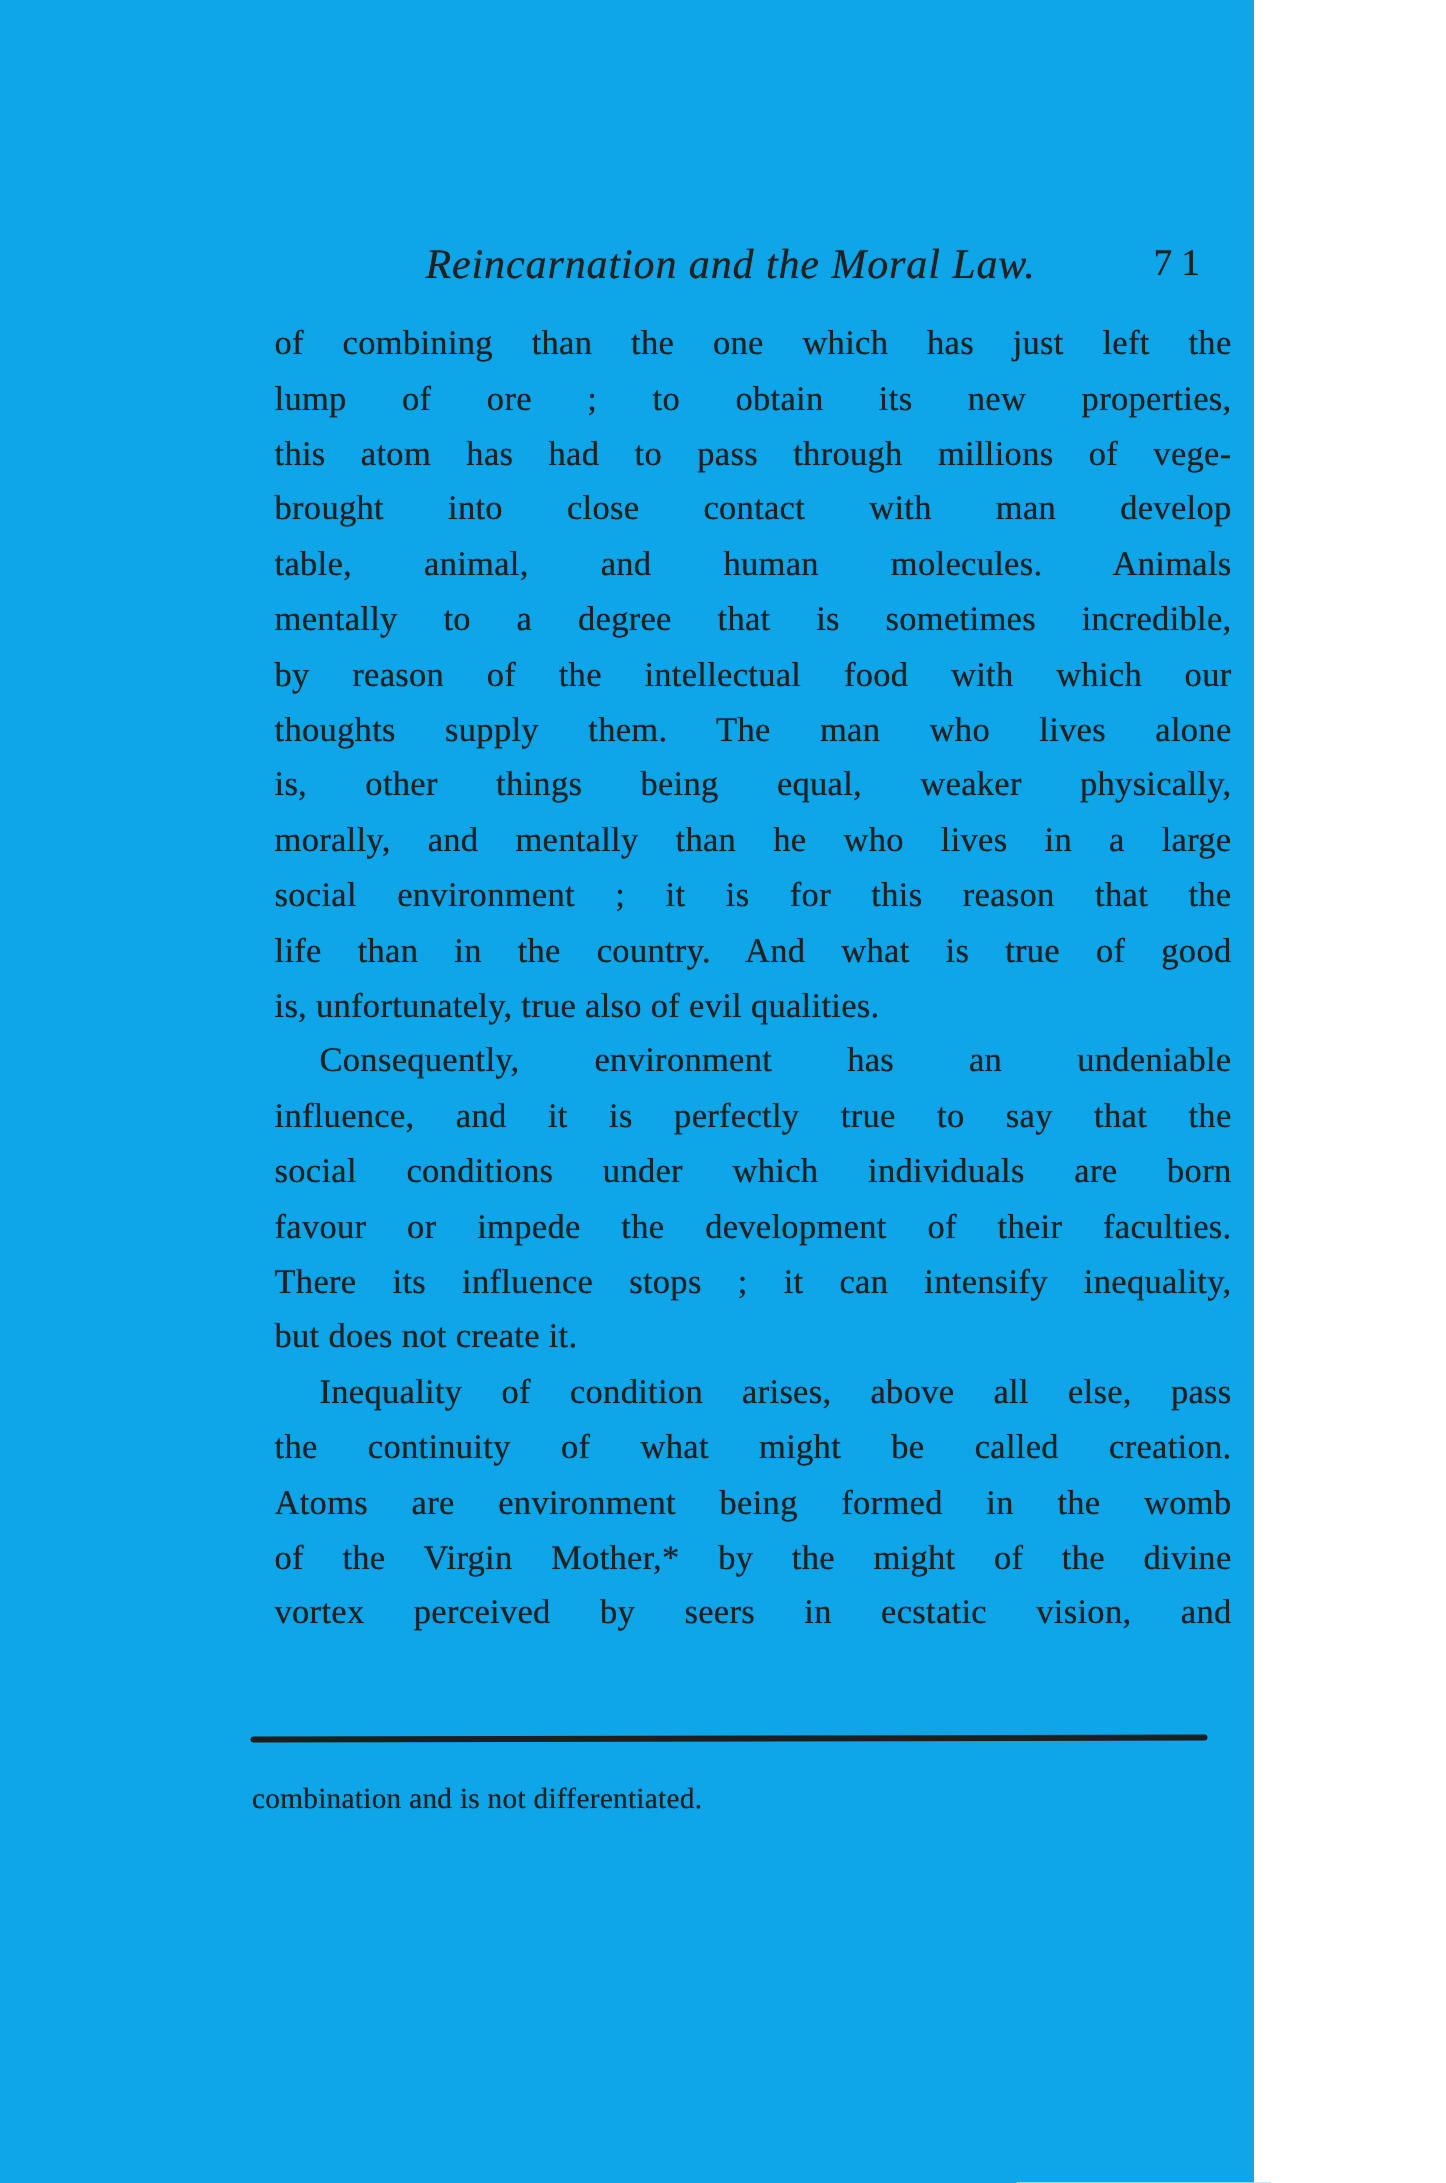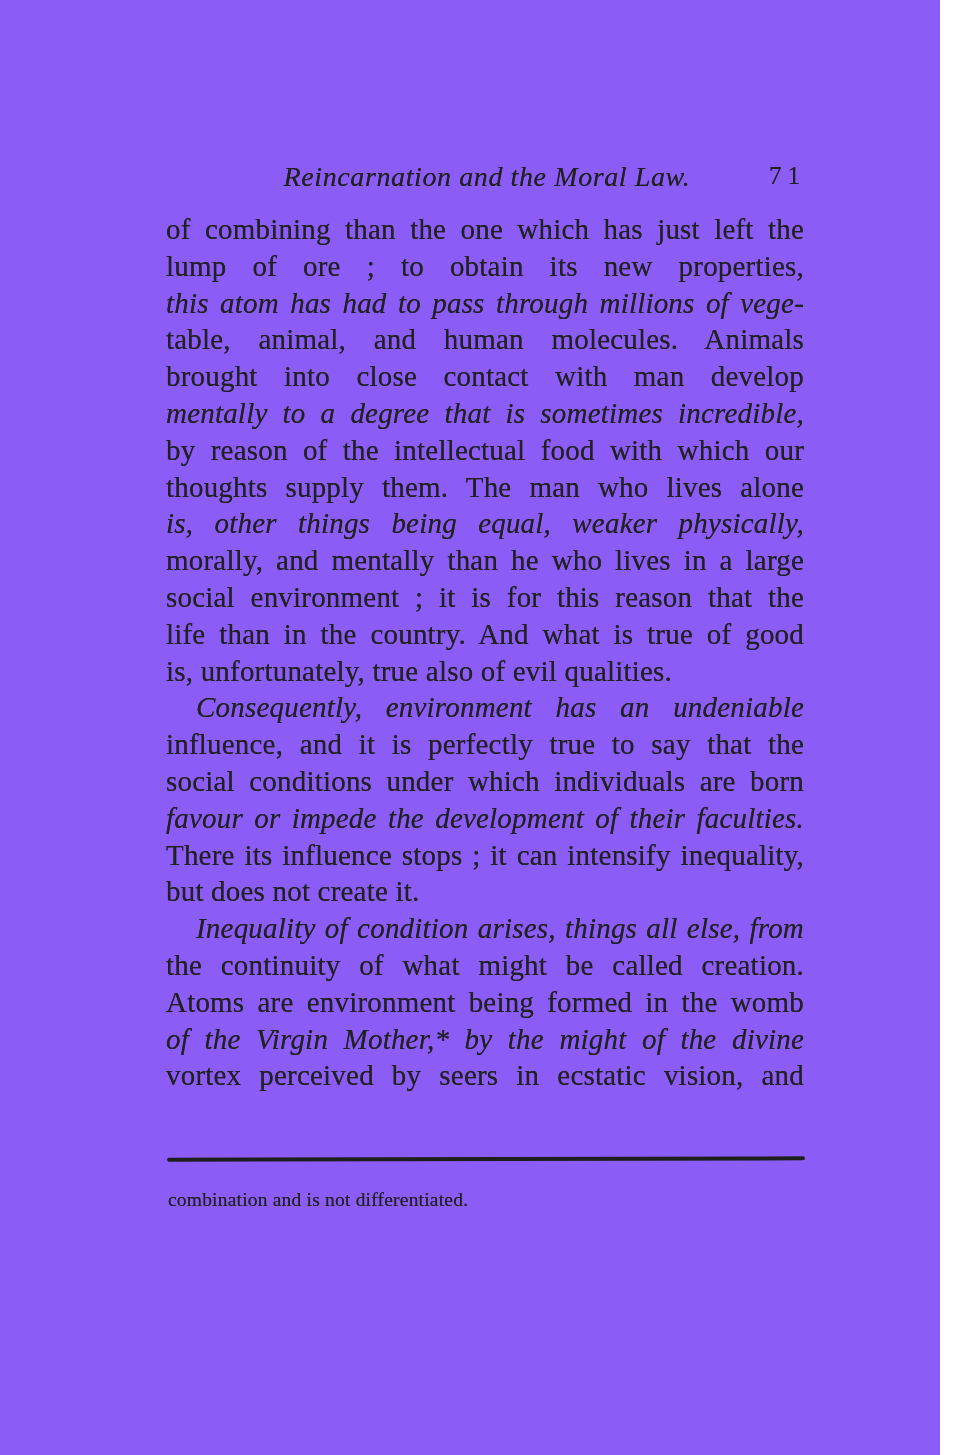--- a/index.html
+++ b/index.html
@@ -1,35 +1,35 @@
 <!DOCTYPE html>
 <html><head>
 <meta charset="utf-8">
 <style>
   html,body{margin:0;padding:0;background:#ffffff;}
   .page{
-    position:relative;width:940px;height:1455px;background:#8b5cf6;
+    position:relative;width:836px;height:1455px;background:#0ea5e9;
     font-family:"Liberation Serif","DejaVu Serif",serif;color:#212121;overflow:hidden;
   }
   .head{position:absolute;top:158px;left:168px;width:638px;height:42px;}
   .title{
     font-style:italic;font-size:28px;line-height:38px;text-align:center;
     letter-spacing:0.6px;text-shadow:0 0 0.6px rgba(25,25,25,.75);
   }
   .pagenum{
     position:absolute;right:0px;top:4px;font-size:25px;
     letter-spacing:6px;text-shadow:0 0 0.6px rgba(25,25,25,.75);
   }
   .bodytext{
-    position:absolute;top:211px;left:166px;width:638px;font-size:29px;
+    position:absolute;top:211px;left:183px;width:638px;font-size:23px;
     text-shadow:0 0 0.6px rgba(25,25,25,.7);letter-spacing:0.2px;
   }
   .ln{height:36.8px;line-height:36.8px;text-align:justify;text-align-last:justify;}
   .ln.left{text-align:left;text-align-last:left;}
-  .ln.i{font-style:italic;}
+  .ln.i{}
   .ln.ind{text-indent:30px;}
   .divider{
     position:absolute;top:1157px;left:167px;width:638px;height:4px;
     background:#1e1e1e;border-radius:2px;transform:rotate(-0.12deg);
   }
   .footnote{
     position:absolute;top:1184px;left:168px;width:637px;font-size:19.5px;
     text-shadow:0 0 0.5px rgba(25,25,25,.7);letter-spacing:0.2px;
   }
   .fn{line-height:32.5px;}
@@ -43,37 +43,37 @@
 
   <div class="head">
     <div class="title">Reincarnation and the Moral Law.</div>
     <div class="pagenum">71</div>
   </div>
 
   <div class="bodytext">
     <div class="ln">of combining than the one which has just left the</div>
     <div class="ln">lump of ore ; to obtain its new properties,</div>
     <div class="ln i">this atom has had to pass through millions of vege-</div>
+    <div class="ln">brought into close contact with man develop</div>
     <div class="ln">table, animal, and human molecules. Animals</div>
-    <div class="ln">brought into close contact with man develop</div>
     <div class="ln i">mentally to a degree that is sometimes incredible,</div>
     <div class="ln">by reason of the intellectual food with which our</div>
     <div class="ln">thoughts supply them. The man who lives alone</div>
     <div class="ln i">is, other things being equal, weaker physically,</div>
     <div class="ln">morally, and mentally than he who lives in a large</div>
     <div class="ln">social environment ; it is for this reason that the</div>
     <div class="ln">life than in the country. And what is true of good</div>
     <div class="ln left">is, unfortunately, true also of evil qualities.</div>
     <div class="ln i ind">Consequently, environment has an undeniable</div>
     <div class="ln">influence, and it is perfectly true to say that the</div>
     <div class="ln">social conditions under which individuals are born</div>
     <div class="ln i">favour or impede the development of their faculties.</div>
     <div class="ln">There its influence stops ; it can intensify inequality,</div>
     <div class="ln left">but does not create it.</div>
-    <div class="ln i ind">Inequality of condition arises, things all else, from</div>
+    <div class="ln i ind">Inequality of condition arises, above all else, pass</div>
     <div class="ln">the continuity of what might be called creation.</div>
     <div class="ln">Atoms are environment being formed in the womb</div>
     <div class="ln i">of the Virgin Mother,* by the might of the divine</div>
     <div class="ln">vortex perceived by seers in ecstatic vision, and</div>
   </div>
 
   <div class="divider"></div>
 
   <div class="footnote">
     <div class="fn left">combination and is not differentiated.</div>

